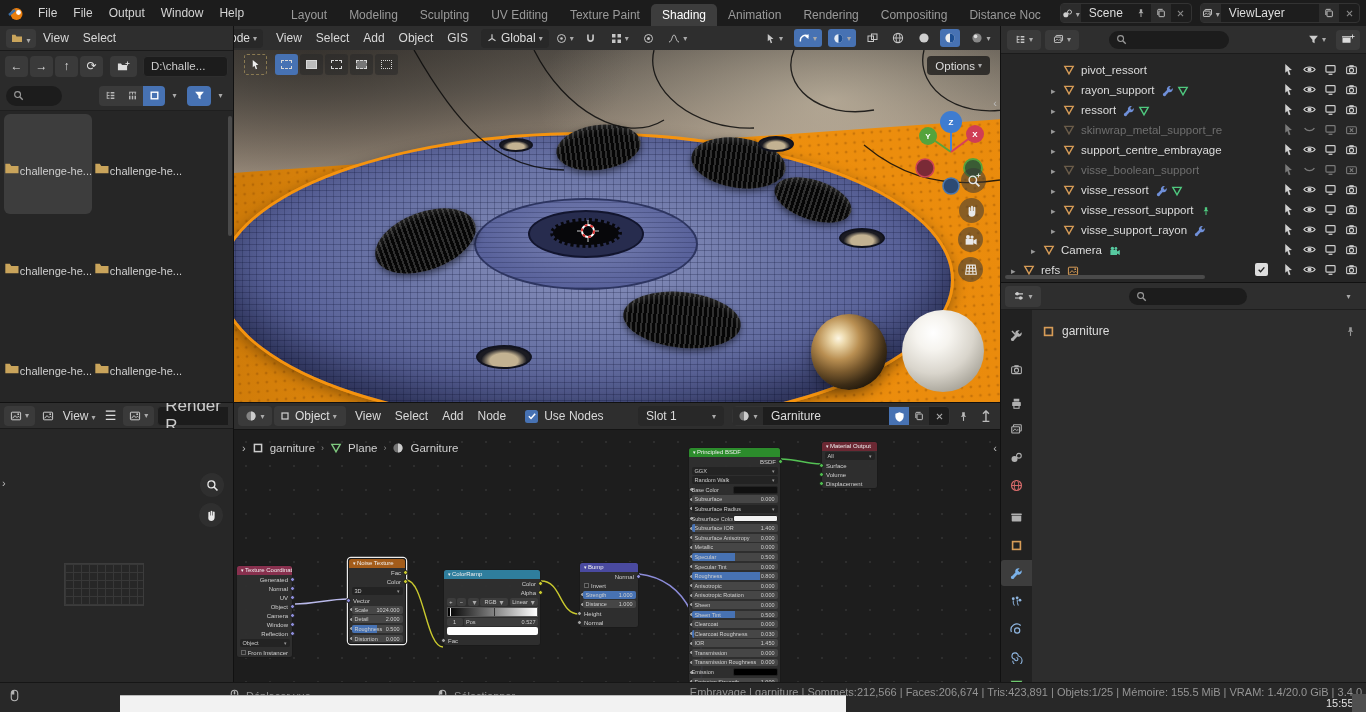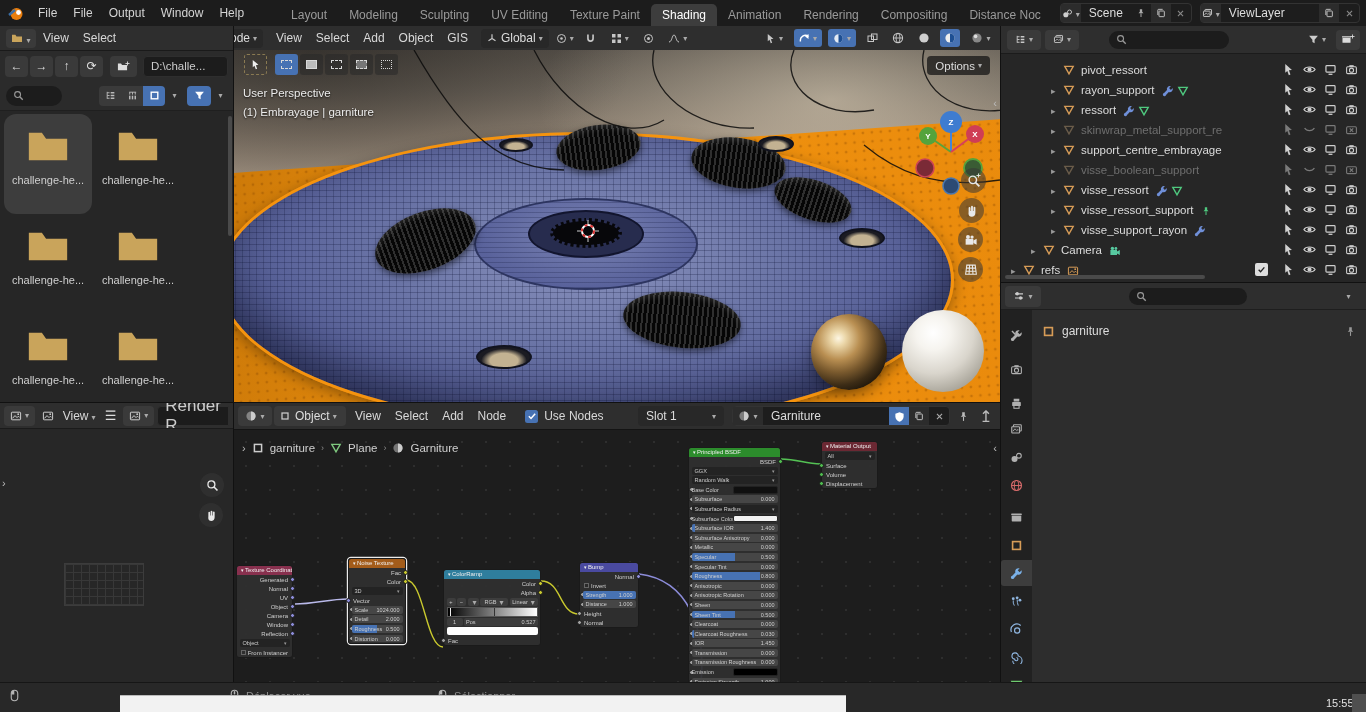--- a/index.html
+++ b/index.html
@@ -24,21 +24,21 @@
 .searchpill{background:#1c1c1c;border-radius:10px;display:flex;align-items:center;padding:0 7px;color:#888}
 .menuword{font-size:12px;color:#d8d8d8;margin:0 7px;white-space:nowrap}
 .ehead{position:absolute;background:#2e2e2e;display:flex;align-items:center}
 
 #fb{position:absolute;left:0;top:26px;width:233px;height:376px;background:#262626}
 #fb-head{left:0;top:0;width:233px;height:25px;border-bottom:1px solid #1a1a1a}
 #fb-nav{position:absolute;left:0;top:25px;width:233px;height:30px;background:#2b2b2b;display:flex;align-items:center;padding:0 5px;gap:2px}
 #fb-nav .btn{width:23px;height:21px;font-size:12px}
 #fb-tools{position:absolute;left:0;top:55px;width:233px;height:30px;background:#2b2b2b;display:flex;align-items:center;padding:0 6px;border-bottom:1px solid #1f1f1f}
 #fb-grid{position:absolute;left:4px;top:88px;width:222px;height:286px;overflow:hidden;display:grid;grid-template-columns:88px 88px;grid-auto-rows:100px;column-gap:2px;row-gap:0}
-.fcell{display:flex;flex-direction:column;align-items:center;padding-top:8px;border-radius:12px}
+.fcell{display:flex;flex-direction:row;align-items:center;padding-top:8px;border-radius:6px}
 .fcell[data-selected="true"]{background:#3d3d3d}
 .fcell .flabel{font-size:11px;color:#cfcfcf;margin-top:6px;white-space:nowrap}
 .foldico{width:58px;height:46px;color:#c9a45b}
 #fb-scroll{position:absolute;right:1px;top:90px;width:4px;height:120px;background:#4a4a4a;border-radius:2px}
 
 #vp{position:absolute;left:234px;top:26px;width:766px;height:376px;background:#303030}
 #vp-head{left:0;top:0;width:766px;height:24px;overflow:hidden;padding-left:0}
 #vp-head .wdg{display:flex;align-items:center;background:#282828;border-radius:4px;height:19px;padding:0 6px;font-size:12px;color:#ddd;white-space:nowrap}
 .vhbtn{width:20px;height:18px;display:flex;align-items:center;justify-content:center;border-radius:3px;color:#c6c6c6}
 .vhbtn.blue{background:#4772b3;color:#fff}
@@ -661,24 +661,20 @@
             <span class="dashsq"></span>
           </span>
         <span class="ttool">
             <span class="dashsq" style="background:#777"></span>
           </span>
         <span class="ttool">
             <span class="dashsq" style="border-style:dotted"></span>
           </span>
       </div>
 
-      <div id="vp-overlay-text">
-        <div>User Perspective</div>
-        <div>(1) Embrayage | garniture</div>
-      </div>
 
       <div id="options-pill" class="dd">
           <span>Options</span>
         </div>
 
       <svg id="gizmo" class="abs" width="84" height="92" style="left:675px;top:56px">
         <g stroke-width="2" fill="none">
           <path d="M42,46 L42,16" stroke="#4584d8"></path>
           <path d="M42,46 L19,30" stroke="#5aa33c"></path>
           <path d="M42,46 L66,28" stroke="#d8405a"></path>
@@ -1690,19 +1686,20 @@
           <use href="#i-mouseM"></use>
         </svg>
       <span>Déplacer vue</span>
     </span>
     <span class="grp" style="left:436px;top:4px">
       <svg class="ic" width="13" height="15" color="#b5b5b5">
           <use href="#i-mouseL"></use>
         </svg>
       <span>Sélectionner</span>
     </span>
+    <span id="stats">Embrayage | garniture | Sommets:212,566 | Faces:206,674 | Tris:423,891 | Objets:1/25 | Mémoire: 155.5 MiB | VRAM: 1.4/20.0 GiB | 3.4.0</span>
   </div>
 
   <div id="oswhite"></div>
   <div id="clock">15:55</div>
   <div id="oscorner"></div>
 
 </div>
 
 </body></html>

